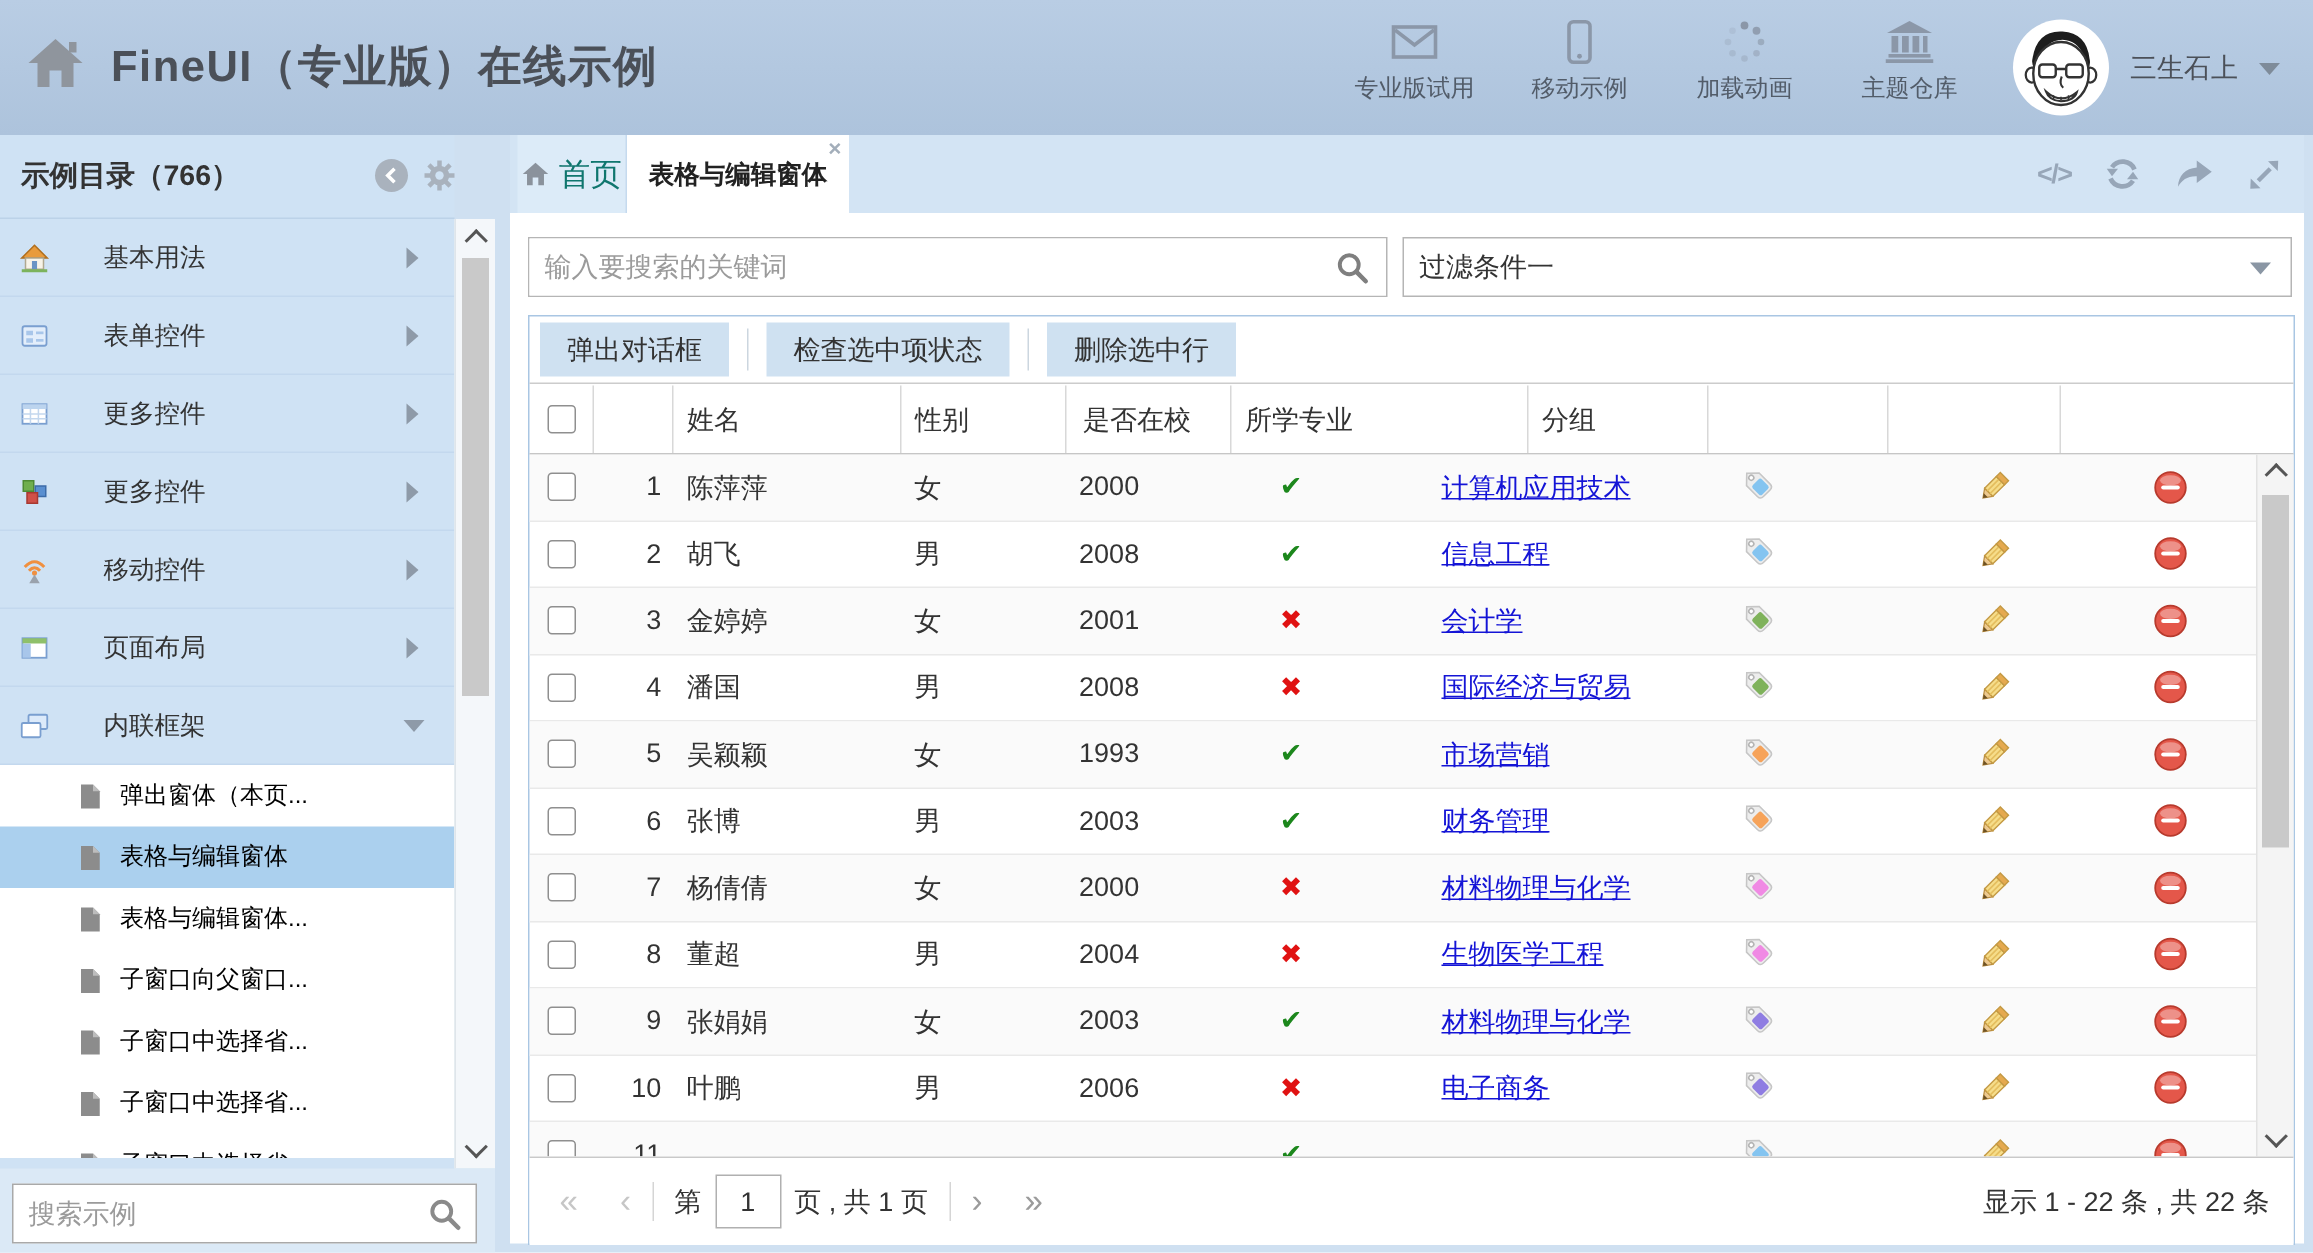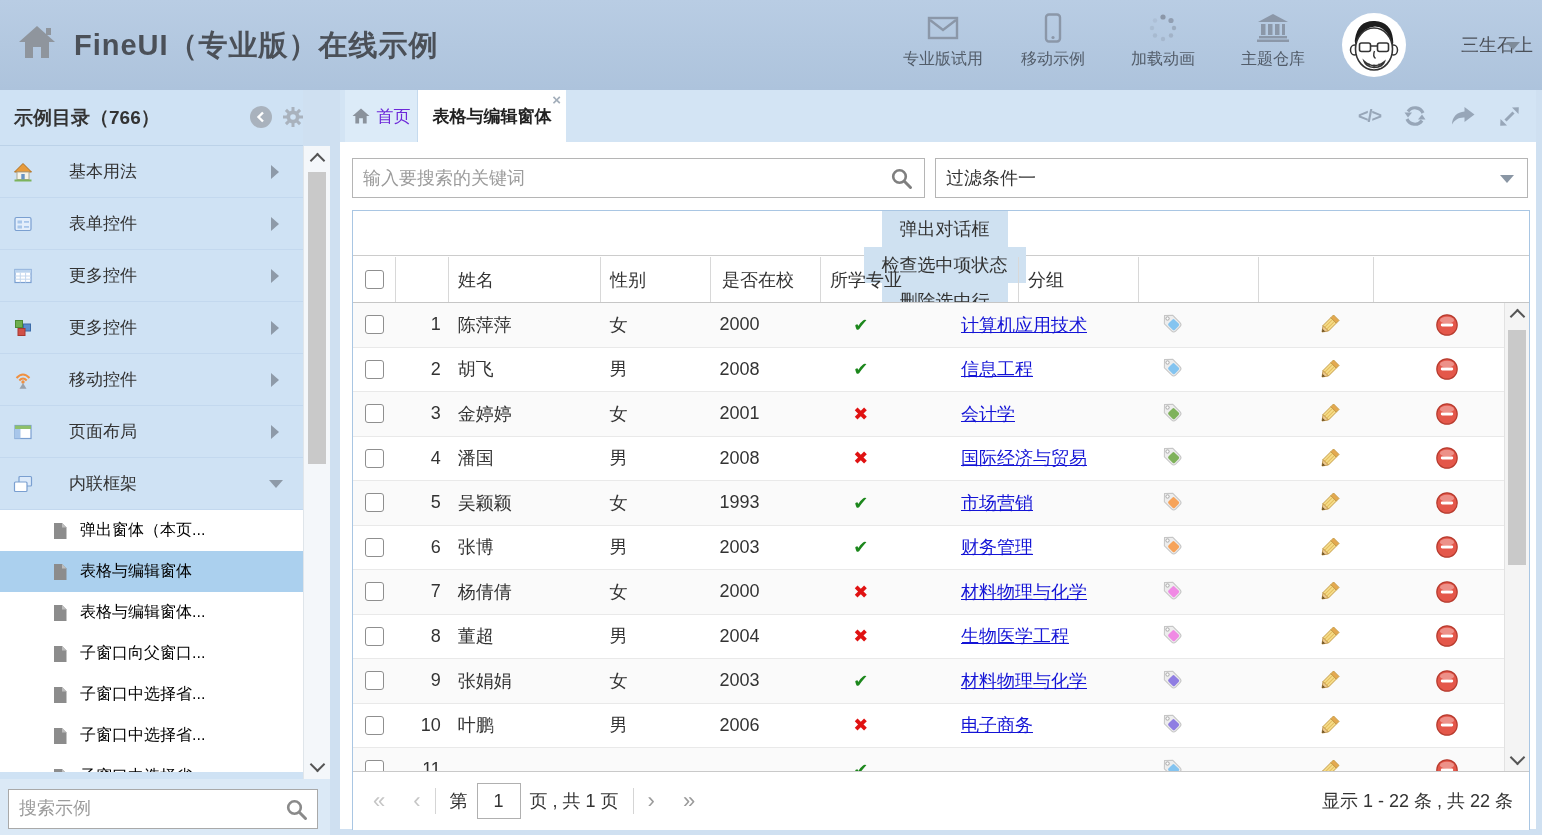--- a/index.html
+++ b/index.html
@@ -13,21 +13,21 @@
   .hdr{position:absolute;left:0;top:0;width:1542px;height:90px;
     background:linear-gradient(#b9cde4,#adc3dc);}
   .hdr-home{position:absolute;left:18px;top:25px;}
   .hdr-title{position:absolute;left:74px;top:0;height:90px;line-height:90px;
     font-size:29px;font-weight:bold;color:#4b5058;letter-spacing:1px;}
   .hnav{position:absolute;left:888px;top:0;height:79px;display:flex;align-items:center;}
   .hnav-item{width:110px;display:flex;flex-direction:column;align-items:center;cursor:pointer;}
   .hnav-ico{height:36px;display:flex;align-items:center;justify-content:center;}
   .hnav-lbl{font-size:16px;color:#525c69;margin-top:3px;}
   .avatar{position:absolute;left:1342px;top:13px;width:64px;height:64px;border-radius:50%;overflow:hidden;background:#fff;}
-  .uname{position:absolute;left:1420px;top:0;height:84px;line-height:90px;font-size:18px;color:#4b5058;margin-left:41px;}
+  .uname{position:absolute;left:1420px;top:0;height:84px;line-height:90px;font-size:18px;color:#4b5058;}
   .udrop{position:absolute;left:1506px;top:42px;width:0;height:0;
     border-left:7px solid transparent;border-right:7px solid transparent;border-top:8px solid #7e8b99;}
   
   .sbar{position:absolute;left:0;top:90px;width:303px;height:689px;background:#cfe2f4;}
   .s-head{position:relative;height:55px;border-bottom:1px solid #bcd2e8;}
   .s-title{position:absolute;left:14px;top:0;height:55px;line-height:55px;font-size:19px;font-weight:bold;color:#333;}
   .s-back{position:absolute;left:250px;top:16px;width:22px;height:22px;border-radius:50%;background:#a9b2bd;display:flex;align-items:center;justify-content:center;cursor:pointer;}
   .s-gear{position:absolute;left:282px;top:16px;cursor:pointer;}
   .grp{position:relative;height:52px;border-bottom:1px solid #c3d8ee;display:flex;align-items:center;padding-left:13px;cursor:pointer;box-sizing:border-box;}
   .grp-ico{width:22px;height:20px;margin-right:10px;display:flex;align-items:center;}
@@ -43,46 +43,46 @@
   .srow .slbl{font-size:16px;color:#000000;}
   .s-scroll{position:absolute;left:303px;top:146px;width:27px;height:633px;background:#f4f7fa;border-left:1px solid #dfe5ea;box-sizing:border-box;}
   .chev{display:block;width:9px;height:9px;border-top:2px solid #555;border-right:2px solid #555;}
   .chev.up{transform:rotate(-45deg);}
   .chev.down{transform:rotate(135deg);}
   .s-scroll .chev.up{position:absolute;left:8px;top:9px;}
   .s-scroll .chev.down{position:absolute;left:8px;bottom:9px;}
   .s-thumb{position:absolute;left:4px;top:26px;width:18px;height:292px;background:#c9c9c9;}
   .s-bottom{position:absolute;left:0;top:779px;width:330px;height:56px;background:#dbe9f6;}
   .s-search{position:absolute;left:8px;top:10px;width:310px;height:40px;background:#fff;border:1px solid #a9a9a9;box-sizing:border-box;}
-  .s-search input{position:absolute;left:0;top:0;width:100%;height:100%;border:none;outline:none;padding:0 16px 0 10px;font-size:18px;color:#15803d;box-sizing:border-box;font-family:Liberation Mono, monospace;background:transparent;}
+  .s-search input{position:absolute;left:0;top:0;width:100%;height:100%;border:none;outline:none;padding:0 16px 0 10px;font-size:18px;color:#15803d;box-sizing:border-box;font-family:Liberation Serif, serif;background:transparent;}
   .s-search input::placeholder{color:#9b9b9b;}
   .s-search .mag{position:absolute;right:8px;top:8px;}
   
   .tabbar{position:absolute;left:340px;top:90px;width:1196px;height:52px;background:#d3e4f4;}
   .tab-home{position:absolute;left:5px;top:0;width:73px;height:52px;background:#dcebf8;border-right:1px solid #c5daee;display:flex;align-items:center;justify-content:center;gap:7px;cursor:pointer;box-sizing:border-box;}
-  .tab-home span{font-size:17px;color:#6d28d9;}
+  .tab-home span{font-size:21px;color:#0f766e;}
   .tab-active{position:absolute;left:78px;top:0;width:148px;height:52px;background:#fff;display:flex;align-items:center;justify-content:center;cursor:pointer;}
   .tab-active .tlabel{font-size:17px;font-weight:bold;color:#222;}
   .tab-close{position:absolute;right:5px;top:2px;font-size:15px;font-weight:bold;color:#a3aeba;cursor:pointer;line-height:15px;}
   .tb-icons{position:absolute;right:14px;top:0;height:52px;display:flex;align-items:center;gap:21px;}
   .tb-icons .ic{cursor:pointer;display:flex;align-items:center;color:#97a6b8;}
   .code-ic{font-size:18px;font-weight:bold;letter-spacing:-1px;}
   
   .content{position:absolute;left:340px;top:142px;width:1196px;height:687px;background:#fff;}
   .sbox{position:absolute;left:12px;top:16px;width:573px;height:40px;border:1px solid #b5b5b5;box-sizing:border-box;background:#fff;}
   .sbox input{position:absolute;left:0;top:0;width:100%;height:100%;border:none;outline:none;padding:0 40px 0 10px;font-size:18px;color:#ec4899;box-sizing:border-box;font-family:inherit;}
   .sbox input::placeholder{color:#9b9b9b;}
   .sbox .mag{position:absolute;right:10px;top:8px;}
   .filter{position:absolute;left:595px;top:16px;width:593px;height:40px;border:1px solid #b5b5b5;box-sizing:border-box;background:#fff;cursor:pointer;}
   .filter .fval{position:absolute;left:10px;top:0;line-height:38px;font-size:18px;color:#333;}
   .filter .ftri{position:absolute;right:13px;top:16px;width:0;height:0;
     border-left:7px solid transparent;border-right:7px solid transparent;border-top:8px solid #8a96a4;}
   
   .gridpanel{position:absolute;left:12px;top:68px;width:1178px;height:620px;border:1px solid #a9c6e3;box-sizing:border-box;background:#fff;}
-  .bbar{position:absolute;left:0;top:0;width:100%;height:45px;border-bottom:1px solid #cccccc;display:flex;align-items:center;padding-left:7px;box-sizing:border-box;flex-direction:column;}
+  .bbar{position:absolute;left:0;top:0;width:100%;height:45px;border-bottom:1px solid #cccccc;display:flex;align-items:center;padding-left:7px;box-sizing:border-box;}
   .btn{height:36px;line-height:36px;padding:0 18px;background:#cfe1f1;color:#333;font-size:18px;cursor:pointer;}
   .vsep{width:1px;height:28px;background:#ccd6df;margin:0 12px;}
   .thead{position:absolute;left:0;top:46px;width:1176px;height:46px;display:flex;border-bottom:1px solid #c6c6c6;box-sizing:border-box;}
   .hc{display:flex;align-items:center;border-right:1px solid #d8d8d8;box-sizing:border-box;font-size:18px;color:#333;height:100%;}
   .hc.last{border-right:none;flex:1;}
   .tbody{position:absolute;left:0;top:92px;width:1151px;height:468px;overflow:hidden;}
   .trow{height:44.5px;display:flex;border-bottom:1px solid #e9e9e9;box-sizing:border-box;}
   .trow:nth-child(odd){background:#fafafa;}
   .c{display:flex;align-items:center;box-sizing:border-box;font-size:18px;color:#333;}
   .col-sel{width:43px;justify-content:center;}

